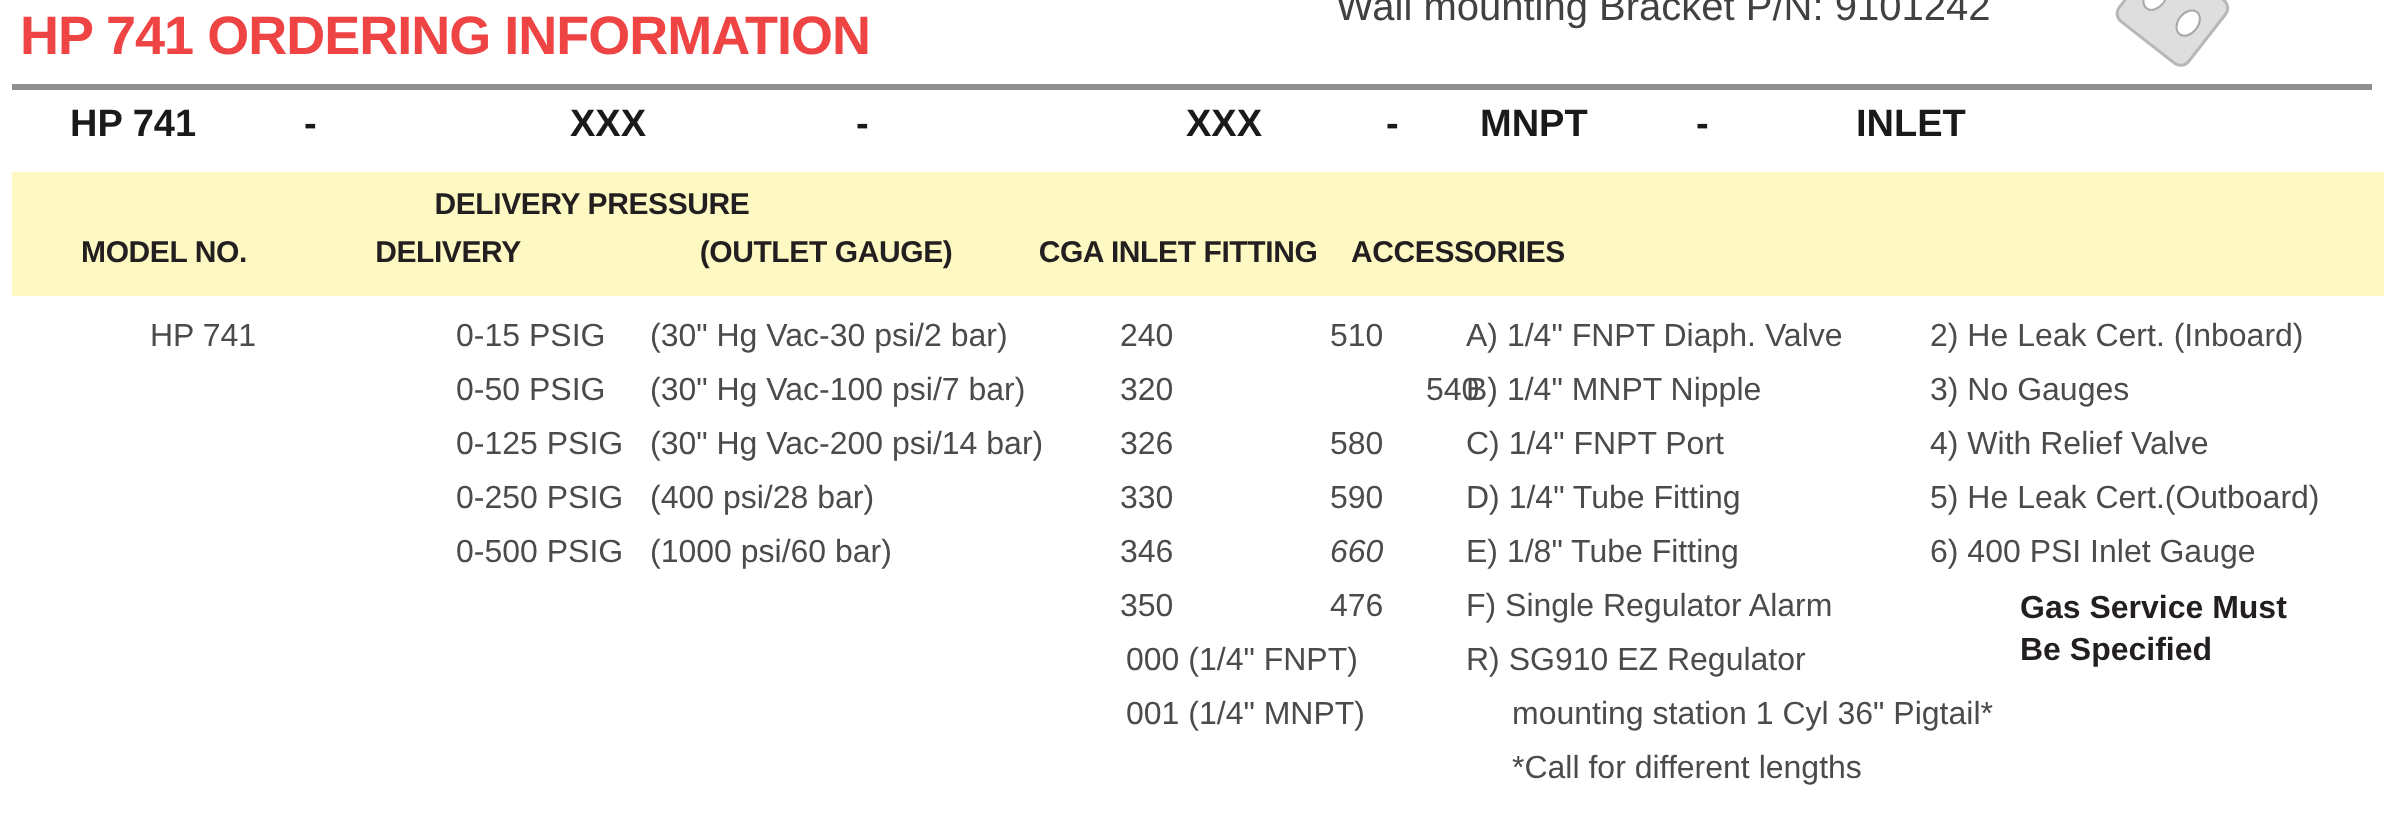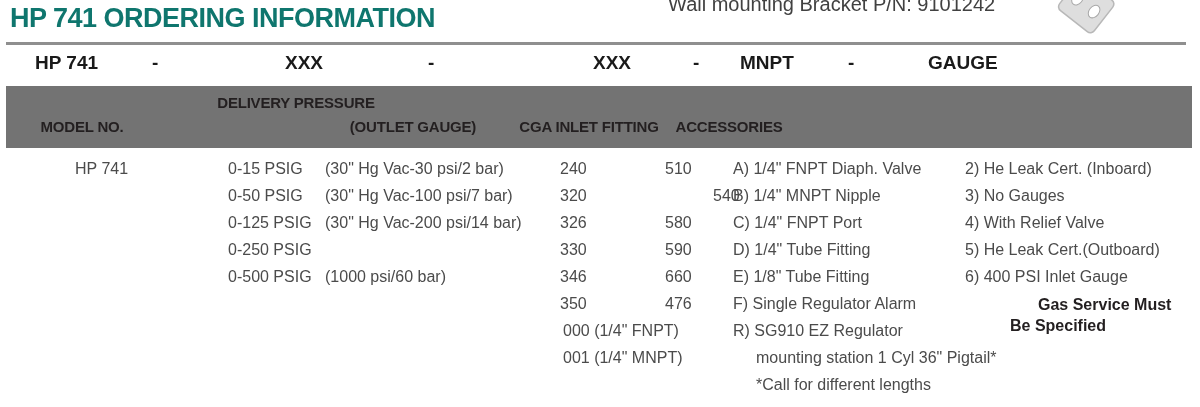--- a/index.html
+++ b/index.html
@@ -3,38 +3,38 @@
 <meta charset="utf-8">
 <style>
   html,body { margin:0; padding:0; background:#ffffff; }
   .page {
     position:relative; width:1200px; height:407px; background:#ffffff;
     font-family:"Liberation Sans", sans-serif; overflow:hidden;
   }
   .title {
     position:absolute; left:10px; top:3px;
     font-size:27px; font-weight:800; letter-spacing:-0.5px;
-    color:#0f766e; white-space:nowrap;
+    color:#ef4444; white-space:nowrap;
   }
   .bracket-note {
     position:absolute; left:668px; top:-7px;
     font-size:20px; color:#414141; white-space:nowrap;
   }
   .bracket-icon { position:absolute; left:1048px; top:-16px; }
   .title-rule {
     position:absolute; left:6px; top:42px; width:1180px; height:3px;
     background:#8f8f8f;
   }
   .pn {
     position:absolute; top:52px; font-size:19px; font-weight:700;
     color:#1a1a1a; white-space:nowrap;
   }
   .band {
     position:absolute; left:6px; top:86px; width:1186px; height:62px;
-    background:#737373;
+    background:#fef9c3;
     text-decoration:underline;
   }
   .band-label {
     position:absolute; font-size:15px; font-weight:700; color:#231f20;
     text-align:center; letter-spacing:-0.2px; white-space:nowrap;
   }
   .cell {
     position:absolute; font-size:16px; color:#4b4b4b; white-space:nowrap;
   }
   .cell.bold { font-weight:700; color:#231f20; }
@@ -58,70 +58,72 @@
   <div class="title-rule"></div>
 
   <div class="pn" style="left:35px;">HP 741</div>
   <div class="pn" style="left:152px;">-</div>
   <div class="pn" style="left:285px;">XXX</div>
   <div class="pn" style="left:428px;">-</div>
   <div class="pn" style="left:593px;">XXX</div>
   <div class="pn" style="left:693px;">-</div>
   <div class="pn" style="left:740px;">MNPT</div>
   <div class="pn" style="left:848px;">-</div>
-  <div class="pn" style="left:928px;">GAUGE</div>
+  <div class="pn" style="left:928px;">INLET</div>
 
   <div class="band">
     <div class="band-label" style="left:160px; top:8px;  width:260px;">DELIVERY PRESSURE</div>
     <div class="band-label" style="left:16px;  top:32px; width:120px;">MODEL NO.</div>
+    <div class="band-label" style="left:158px; top:32px; width:120px;">DELIVERY</div>
     <div class="band-label" style="left:327px; top:32px; width:160px;">(OUTLET GAUGE)</div>
     <div class="band-label" style="left:503px; top:32px; width:160px;">CGA INLET FITTING</div>
     <div class="band-label" style="left:643px; top:32px; width:160px;">ACCESSORIES</div>
   </div>
 
   <div class="cell" style="left:75px; top:160px;">HP 741</div>
 
   <div class="cell" style="left:228px; top:160px;">0-15 PSIG</div>
   <div class="cell" style="left:228px; top:187px;">0-50 PSIG</div>
   <div class="cell" style="left:228px; top:214px;">0-125 PSIG</div>
   <div class="cell" style="left:228px; top:241px;">0-250 PSIG</div>
   <div class="cell" style="left:228px; top:268px;">0-500 PSIG</div>
 
   <div class="cell" style="left:325px; top:160px;">(30" Hg Vac-30 psi/2 bar)</div>
   <div class="cell" style="left:325px; top:187px;">(30" Hg Vac-100 psi/7 bar)</div>
   <div class="cell" style="left:325px; top:214px;">(30" Hg Vac-200 psi/14 bar)</div>
+  <div class="cell" style="left:325px; top:241px;">(400 psi/28 bar)</div>
   <div class="cell" style="left:325px; top:268px;">(1000 psi/60 bar)</div>
 
   <div class="cell" style="left:560px; top:160px;">240</div>
   <div class="cell" style="left:560px; top:187px;">320</div>
   <div class="cell" style="left:560px; top:214px;">326</div>
   <div class="cell" style="left:560px; top:241px;">330</div>
   <div class="cell" style="left:560px; top:268px;">346</div>
   <div class="cell" style="left:560px; top:295px;">350</div>
   <div class="cell" style="left:563px; top:322px;">000 (1/4" FNPT)</div>
   <div class="cell" style="left:563px; top:349px;">001 (1/4" MNPT)</div>
 
   <div class="cell" style="left:665px; top:160px;">510</div>
   <div class="cell" style="left:665px; top:187px;margin-left:48px;">540</div>
   <div class="cell" style="left:665px; top:214px;">580</div>
   <div class="cell" style="left:665px; top:241px;">590</div>
-  <div class="cell" style="left:665px; top:268px;">660</div>
+  <div class="cell" style="left:665px; top:268px;font-style:italic;">660</div>
   <div class="cell" style="left:665px; top:295px;">476</div>
 
   <div class="cell" style="left:733px; top:160px;">A) 1/4" FNPT Diaph. Valve</div>
   <div class="cell" style="left:733px; top:187px;">B) 1/4" MNPT Nipple</div>
   <div class="cell" style="left:733px; top:214px;">C) 1/4" FNPT Port</div>
   <div class="cell" style="left:733px; top:241px;">D) 1/4" Tube Fitting</div>
   <div class="cell" style="left:733px; top:268px;">E) 1/8" Tube Fitting</div>
   <div class="cell" style="left:733px; top:295px;">F) Single Regulator Alarm</div>
   <div class="cell" style="left:733px; top:322px;">R) SG910 EZ Regulator</div>
   <div class="cell" style="left:756px; top:349px;">mounting station 1 Cyl 36" Pigtail*</div>
   <div class="cell" style="left:756px; top:376px;">*Call for different lengths</div>
 
   <div class="cell" style="left:965px; top:160px;">2) He Leak Cert. (Inboard)</div>
   <div class="cell" style="left:965px; top:187px;">3) No Gauges</div>
   <div class="cell" style="left:965px; top:214px;text-align:right;">4) With Relief Valve</div>
   <div class="cell" style="left:965px; top:241px;">5) He Leak Cert.(Outboard)</div>
   <div class="cell" style="left:965px; top:268px;">6) 400 PSI Inlet Gauge</div>
-  <div class="cell bold" style="left:1010px; top:296px;margin-left:28px;">Gas Service Must</div>
+  <div class="cell bold" style="left:1010px; top:296px;">Gas Service Must</div>
   <div class="cell bold" style="left:1010px; top:317px;">Be Specified</div>
 
 </div>
 
 </body></html>

